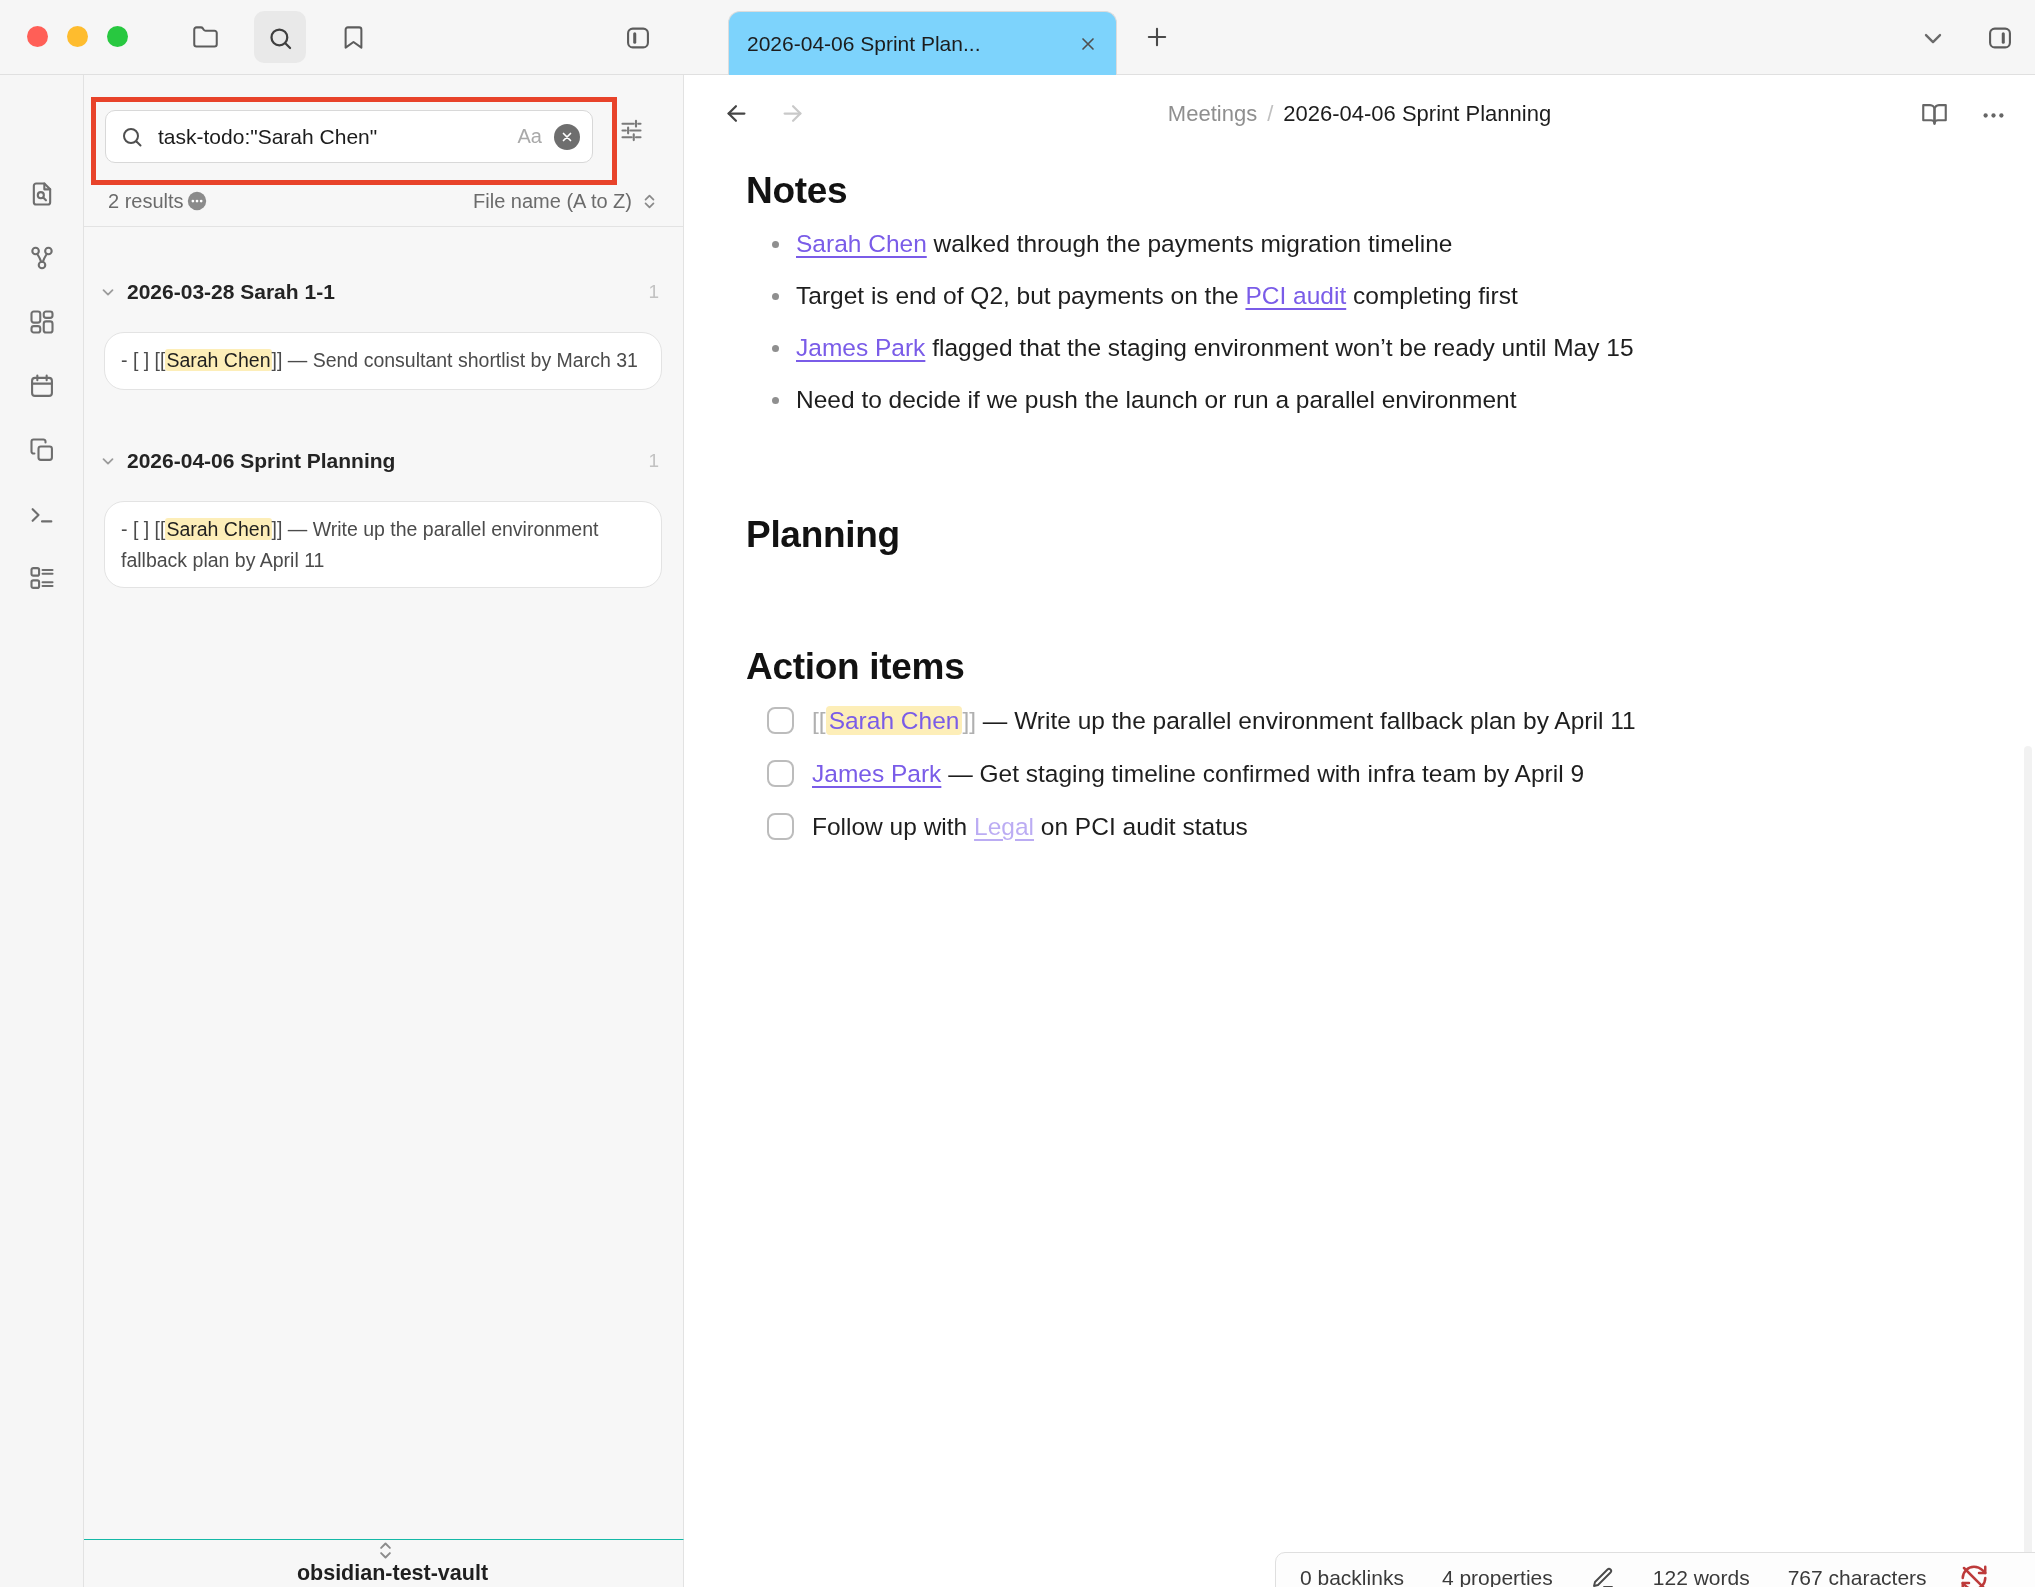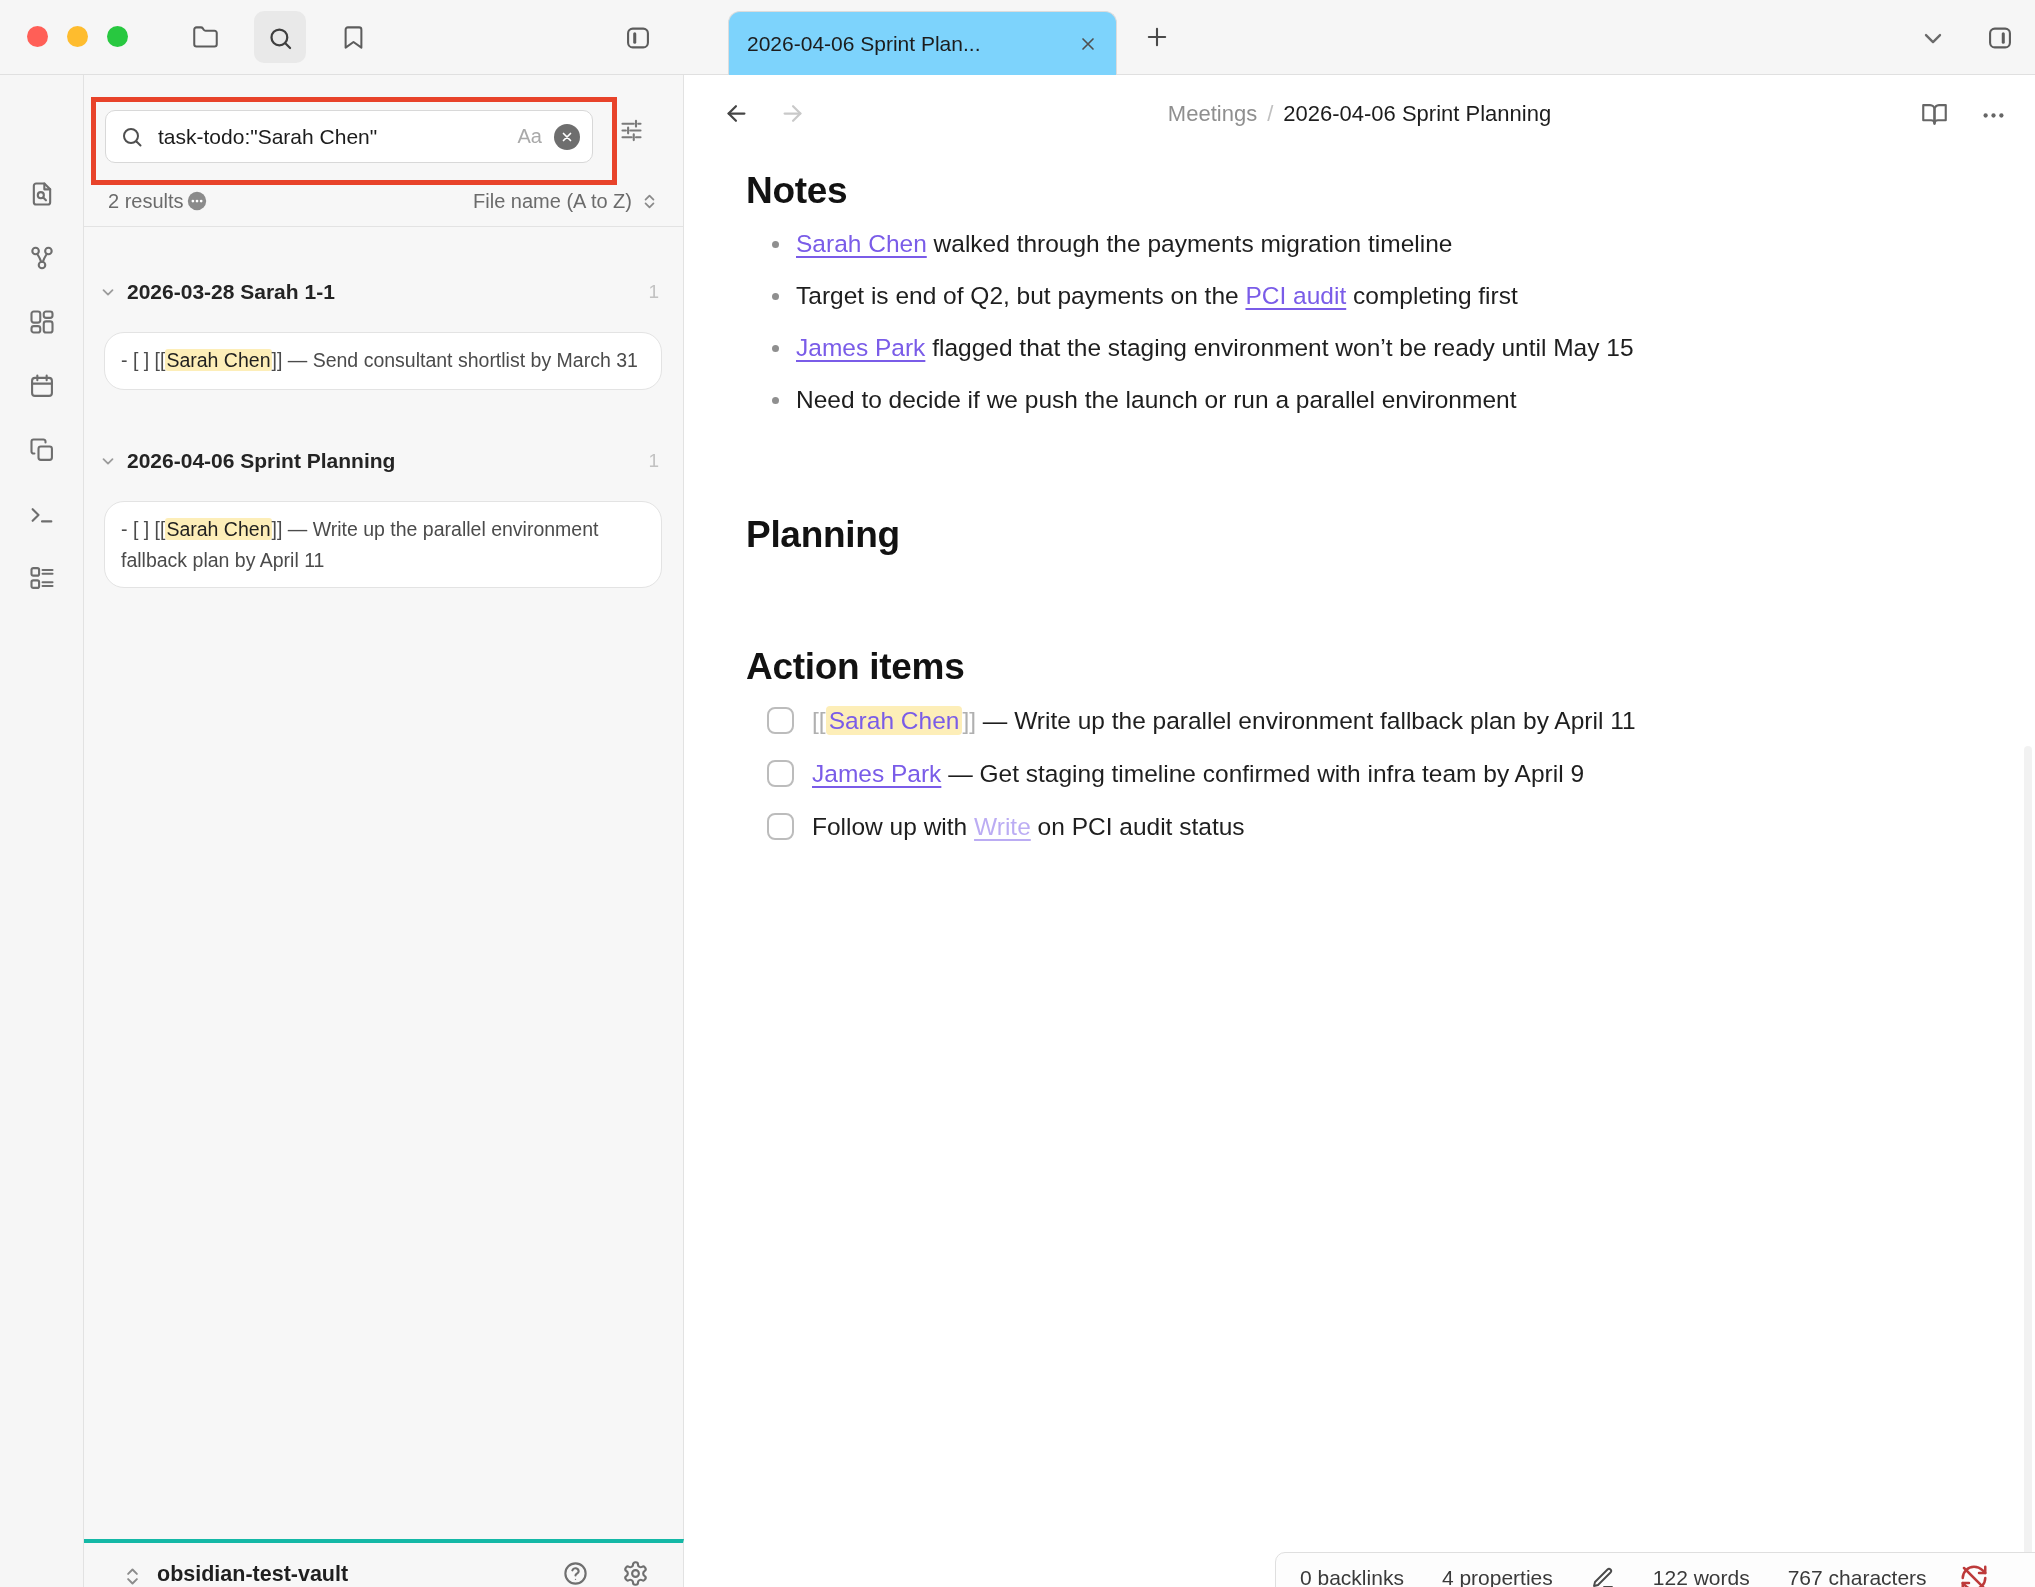--- a/index.html
+++ b/index.html
@@ -38,21 +38,21 @@
   .res-right{margin-left:auto;display:flex;align-items:center;gap:8px;cursor:pointer;}
   .pane-divider{position:absolute;left:0;right:0;top:151px;height:1px;background:#e3e3e3;}
   .group-h{position:absolute;left:15px;right:24px;height:30px;display:flex;align-items:center;cursor:pointer;text-align:center;}
   .group-title{margin-left:10px;font-size:21px;font-weight:600;color:#242424;}
   .group-count{margin-left:auto;font-size:19px;color:#c2c2c2;}
   .g1{top:202px;} .g2{top:371px;}
   .result-card{position:absolute;left:20px;width:558px;min-height:58px;background:#fff;border:1px solid #e3e3e3;border-radius:20px;box-sizing:border-box;padding:12px 16px;font-size:19.5px;line-height:30.5px;color:#4b4b4b;cursor:pointer;}
   .c1{top:257px;} .c2{top:426px;}
   .hl-text{background:#fdeeb8;border-radius:3px;color:#1f1f1f;padding:0 1px;}
   
-  .vault-bar{position:absolute;left:84px;top:1539px;width:600px;height:48px;background:#f7f7f7;border-top:4px solid #14b8a6;border-right:1px solid #e2e2e2;box-sizing:border-box;display:flex;align-items:flex-end;padding:0 34px 0 38px;}
+  .vault-bar{position:absolute;left:84px;top:1539px;width:600px;height:48px;background:#f7f7f7;border-top:1px solid #14b8a6;border-right:1px solid #e2e2e2;box-sizing:border-box;display:flex;align-items:center;padding:0 34px 0 38px;flex-direction:column;}
   .vault-name{margin-left:14px;font-size:21.5px;font-weight:600;color:#1f1f1f;}
   .vault-icons{margin-left:auto;display:flex;align-items:center;gap:33px;color:#6f6f6f;}
   .vault-switch{color:#8b8b8b;cursor:pointer;display:flex;align-items:center;}
   
   .main{position:absolute;left:684px;top:75px;width:1351px;height:1512px;background:#ffffff;}
   .view-header{position:absolute;left:0;top:0;right:0;height:76px;}
   .nav-back{position:absolute;left:39px;top:25px;color:#454545;cursor:pointer;}
   .nav-fwd{position:absolute;left:95px;top:25px;color:#c9c9c9;cursor:pointer;}
   .breadcrumb{position:absolute;left:0;right:0;top:26px;text-align:center;font-size:22px;}
   .bc-parent{color:#8f8f8f;cursor:pointer;}
@@ -336,21 +336,21 @@
           <li class="task">
             <span class="checkbox"></span>
             <span class="li-text"><span class="punct">[[</span><span class="ilink hl">Sarah Chen</span><span class="punct">]]</span><span> — Write up the parallel environment fallback plan by April 11</span></span>
           </li>
           <li class="task">
             <span class="checkbox"></span>
             <span class="li-text"><span class="ilink">James Park</span><span> — Get staging timeline confirmed with infra team by April 9</span></span>
           </li>
           <li class="task">
             <span class="checkbox"></span>
-            <span class="li-text"><span>Follow up with </span><span class="ilink unres">Write</span><span> on PCI audit status</span></span>
+            <span class="li-text"><span>Follow up with </span><span class="ilink unres">Legal</span><span> on PCI audit status</span></span>
           </li>
         </ul>
     </section>
   </div>
 
   <div class="scroll-thumb"></div>
 </div>
 
 <div class="status-bar">
   <span class="sb-item">0 backlinks</span>

